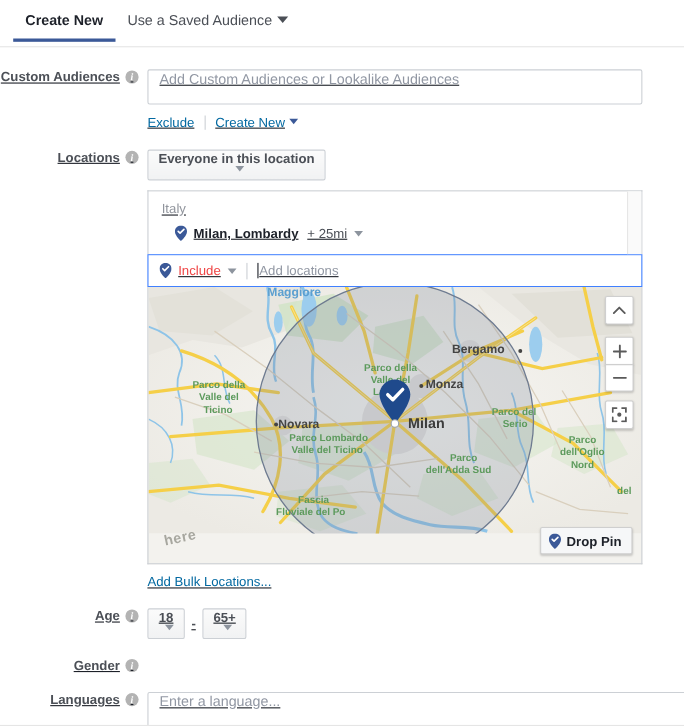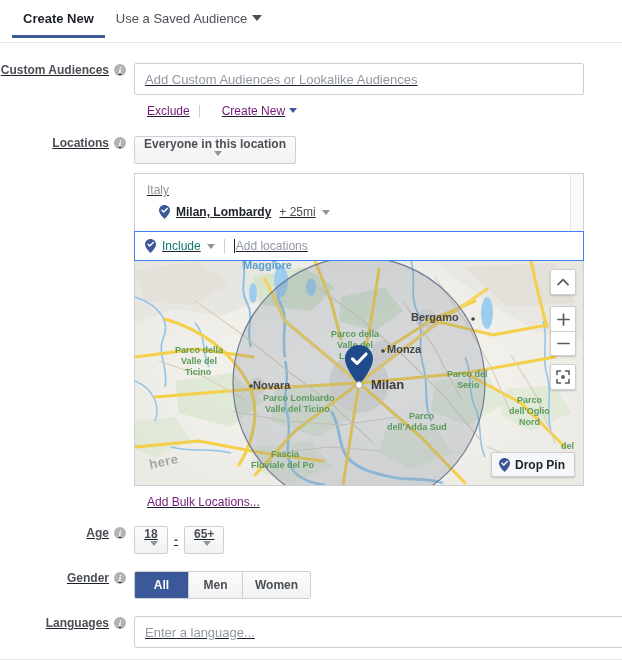--- a/index.html
+++ b/index.html
@@ -88,35 +88,33 @@
   }
 
   
   .textbox {
     width: 450px;
     height: 32px;
     border: 1px solid #ccd0d5;
     background: #fff;
     border-radius: 2px;
     display: flex;
-    align-items: center;
     padding: 0 10px;
     font-size: 13px;
     color: #9197a3;
   }
   .linkrow {
     margin-top: 9px;
     display: flex;
     align-items: center;
     font-size: 12px;
   }
   .link {
-    color: #701a75;
+    color: #0369a1;
     cursor: pointer;
-    margin-left: 13px;
   }
   .divider-v {
     width: 1px;
     height: 13px;
     background: #ccd0d5;
     margin: 0 9px;
   }
   .caret-blue {
     display: inline-block;
     margin-left: 4px;
@@ -185,39 +183,39 @@
   .loc-radius { color: #4b4f56; margin-left: 8px; font-size: 12px; }
   .loc-input {
     display: flex;
     align-items: center;
     height: 30px;
     border: 1px solid #4080ff;
     background: #fff;
     padding: 0 10px;
     font-size: 12px;
   }
-  .include-label { margin-left: 6px; color: #0f766e; }
+  .include-label { margin-left: 6px; color: #ef4444; }
   .inp-divider {
     width: 1px; height: 15px; background: #ccd0d5; margin: 0 9px;
   }
   .text-cursor {
     display: inline-block;
     width: 1px; height: 14px;
     background: #1d2129;
     margin-right: 1px;
   }
   .placeholder-txt { color: #9197a3; }
 
   .pin-ico { flex-shrink: 0; }
 
   
   .map {
     position: relative;
     width: 450px;
-    height: 225px;
+    height: 252px;
     overflow: hidden;
     border: 1px solid #ccd0d5;
     border-top: none;
     background: #f3f2ee;
   }
   .map svg { display: block; }
   .mapctl {
     position: absolute;
     right: 7px;
     width: 26px;
@@ -574,33 +572,20 @@
     </div>
   </div>
 
   <div class="gap-sm"></div>
 
   <div class="row">
     <div class="labelcol">
       <span>Gender</span>
       <span class="info-icon">i</span>
     </div>
-    <div class="fieldcol">
-      <div class="seg">
-        <div class="seg-btn sel">
-          <span>All</span>
-        </div>
-        <div class="seg-btn">
-          <span>Men</span>
-        </div>
-        <div class="seg-btn">
-          <span>Women</span>
-        </div>
-      </div>
-    </div>
   </div>
 
   <div class="gap-sm"></div>
 
   <div class="row">
     <div class="labelcol">
       <span>Languages</span>
       <span class="info-icon">i</span>
     </div>
     <div class="fieldcol">

